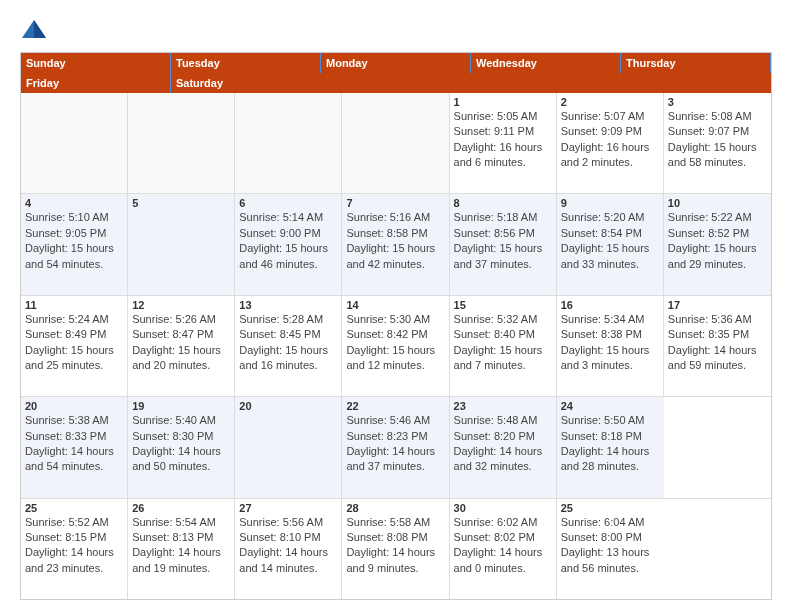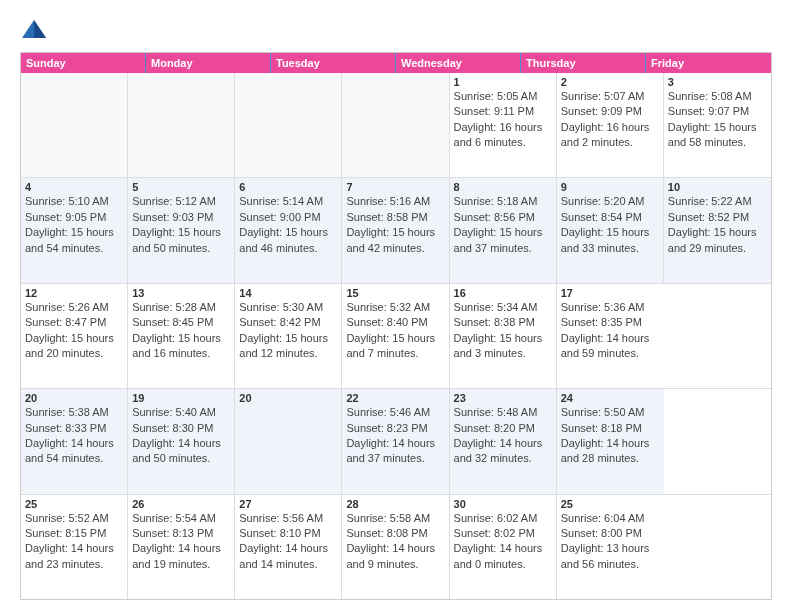--- a/index.html
+++ b/index.html
@@ -62,22 +62,22 @@
       color: #555;
     }
     .calendar {
       flex: 1;
       display: flex;
       flex-direction: column;
       border: 1px solid #ccc;
     }
     .calendar-header {
       display: grid;
-      grid-template-columns: repeat(6, 1fr);
-      background: #ec4899;
+      grid-template-columns: repeat(5, 1fr);
+      background: #c2410c;
     }
     .calendar-header .day-name {
       color: #fff;
       font-size: 11px;
       font-weight: bold;
       padding: 4px 5px;
       text-align: left;
       border-right: 1px solid #4a8dd5;
     }
     .calendar-header .day-name:last-child {
@@ -144,56 +144,59 @@
     </div>
     <div class="title-block">
       <h1></h1>
       <h2></h2>
     </div>
   </div>
 
   <div class="calendar">
     <div class="calendar-header">
     <div class="day-name">Sunday</div>
+        <div class="day-name">Tuesday</div>
         <div class="day-name">Monday</div>
-        <div class="day-name">Tuesday</div>
         <div class="day-name">Wednesday</div>
         <div class="day-name">Thursday</div>
         <div class="day-name">Friday</div>
+        <div class="day-name">Saturday</div>
       </div>
     <div class="calendar-body">
     <div class="calendar-row">
           <div class="calendar-cell empty"></div>
           <div class="calendar-cell empty"></div>
           <div class="calendar-cell empty"></div>
           <div class="calendar-cell empty"></div>
           <div class="calendar-cell"><span class="cell-date">1</span>
         <span class="cell-info">Sunrise: 5:05 AM<br>Sunset: 9:11 PM<br>Daylight: 16 hours and 6 minutes.</span></div>
           <div class="calendar-cell"><span class="cell-date">2</span>
         <span class="cell-info">Sunrise: 5:07 AM<br>Sunset: 9:09 PM<br>Daylight: 16 hours and 2 minutes.</span></div>
           <div class="calendar-cell"><span class="cell-date">3</span>
         <span class="cell-info">Sunrise: 5:08 AM<br>Sunset: 9:07 PM<br>Daylight: 15 hours and 58 minutes.</span></div>
         </div>
         <div class="calendar-row">
           <div class="calendar-cell alt-row"><span class="cell-date">4</span>
         <span class="cell-info">Sunrise: 5:10 AM<br>Sunset: 9:05 PM<br>Daylight: 15 hours and 54 minutes.</span></div>
           <div class="calendar-cell alt-row"><span class="cell-date">5</span>
-        <span class="cell-info">Sunrise: 5:12 AM<br>Sunset: 9:03 PM<br>Daylight: 15 hours and 50 minutes.</span></div>
+        </div>
           <div class="calendar-cell alt-row"><span class="cell-date">6</span>
         <span class="cell-info">Sunrise: 5:14 AM<br>Sunset: 9:00 PM<br>Daylight: 15 hours and 46 minutes.</span></div>
           <div class="calendar-cell alt-row"><span class="cell-date">7</span>
         <span class="cell-info">Sunrise: 5:16 AM<br>Sunset: 8:58 PM<br>Daylight: 15 hours and 42 minutes.</span></div>
           <div class="calendar-cell alt-row"><span class="cell-date">8</span>
         <span class="cell-info">Sunrise: 5:18 AM<br>Sunset: 8:56 PM<br>Daylight: 15 hours and 37 minutes.</span></div>
           <div class="calendar-cell alt-row"><span class="cell-date">9</span>
         <span class="cell-info">Sunrise: 5:20 AM<br>Sunset: 8:54 PM<br>Daylight: 15 hours and 33 minutes.</span></div>
           <div class="calendar-cell alt-row"><span class="cell-date">10</span>
         <span class="cell-info">Sunrise: 5:22 AM<br>Sunset: 8:52 PM<br>Daylight: 15 hours and 29 minutes.</span></div>
         </div>
         <div class="calendar-row">
+          <div class="calendar-cell"><span class="cell-date">11</span>
+        <span class="cell-info">Sunrise: 5:24 AM<br>Sunset: 8:49 PM<br>Daylight: 15 hours and 25 minutes.</span></div>
           <div class="calendar-cell"><span class="cell-date">12</span>
         <span class="cell-info">Sunrise: 5:26 AM<br>Sunset: 8:47 PM<br>Daylight: 15 hours and 20 minutes.</span></div>
           <div class="calendar-cell"><span class="cell-date">13</span>
         <span class="cell-info">Sunrise: 5:28 AM<br>Sunset: 8:45 PM<br>Daylight: 15 hours and 16 minutes.</span></div>
           <div class="calendar-cell"><span class="cell-date">14</span>
         <span class="cell-info">Sunrise: 5:30 AM<br>Sunset: 8:42 PM<br>Daylight: 15 hours and 12 minutes.</span></div>
           <div class="calendar-cell"><span class="cell-date">15</span>
         <span class="cell-info">Sunrise: 5:32 AM<br>Sunset: 8:40 PM<br>Daylight: 15 hours and 7 minutes.</span></div>
           <div class="calendar-cell"><span class="cell-date">16</span>
         <span class="cell-info">Sunrise: 5:34 AM<br>Sunset: 8:38 PM<br>Daylight: 15 hours and 3 minutes.</span></div>

